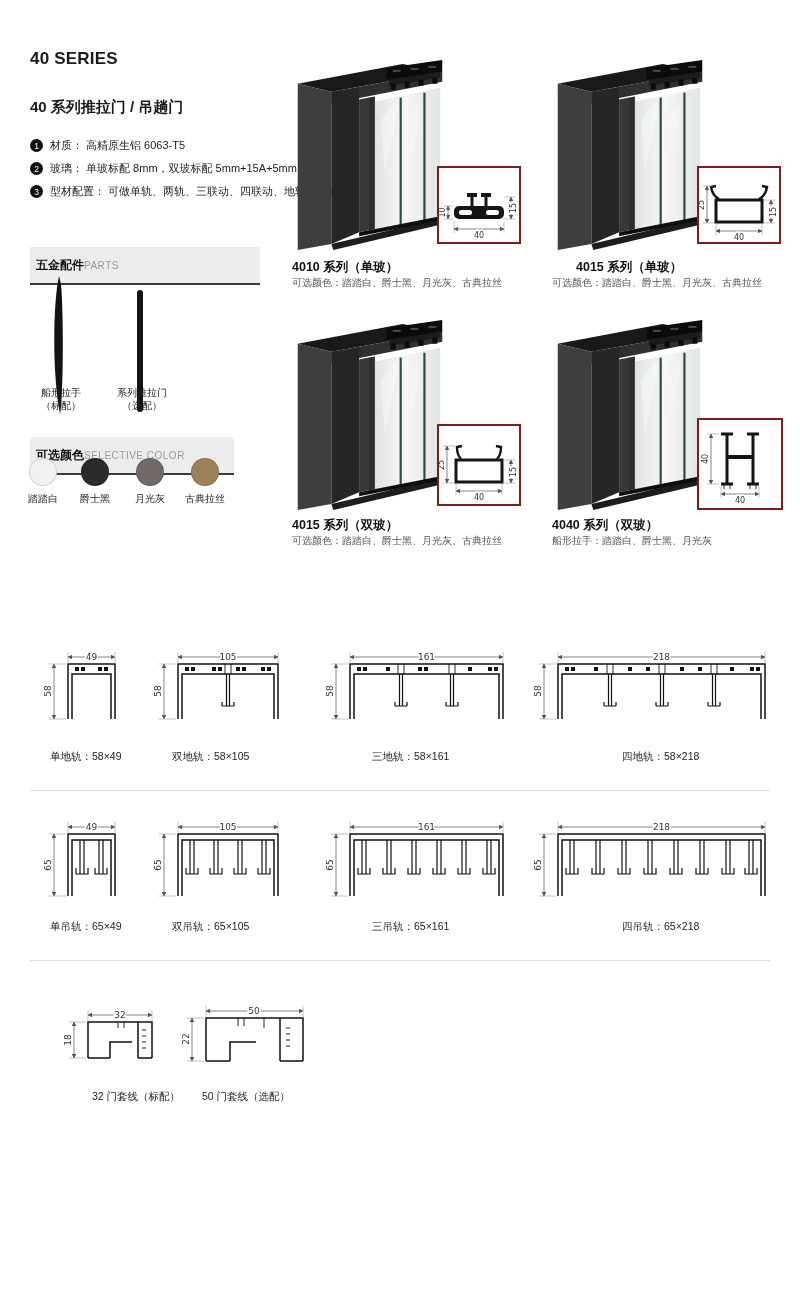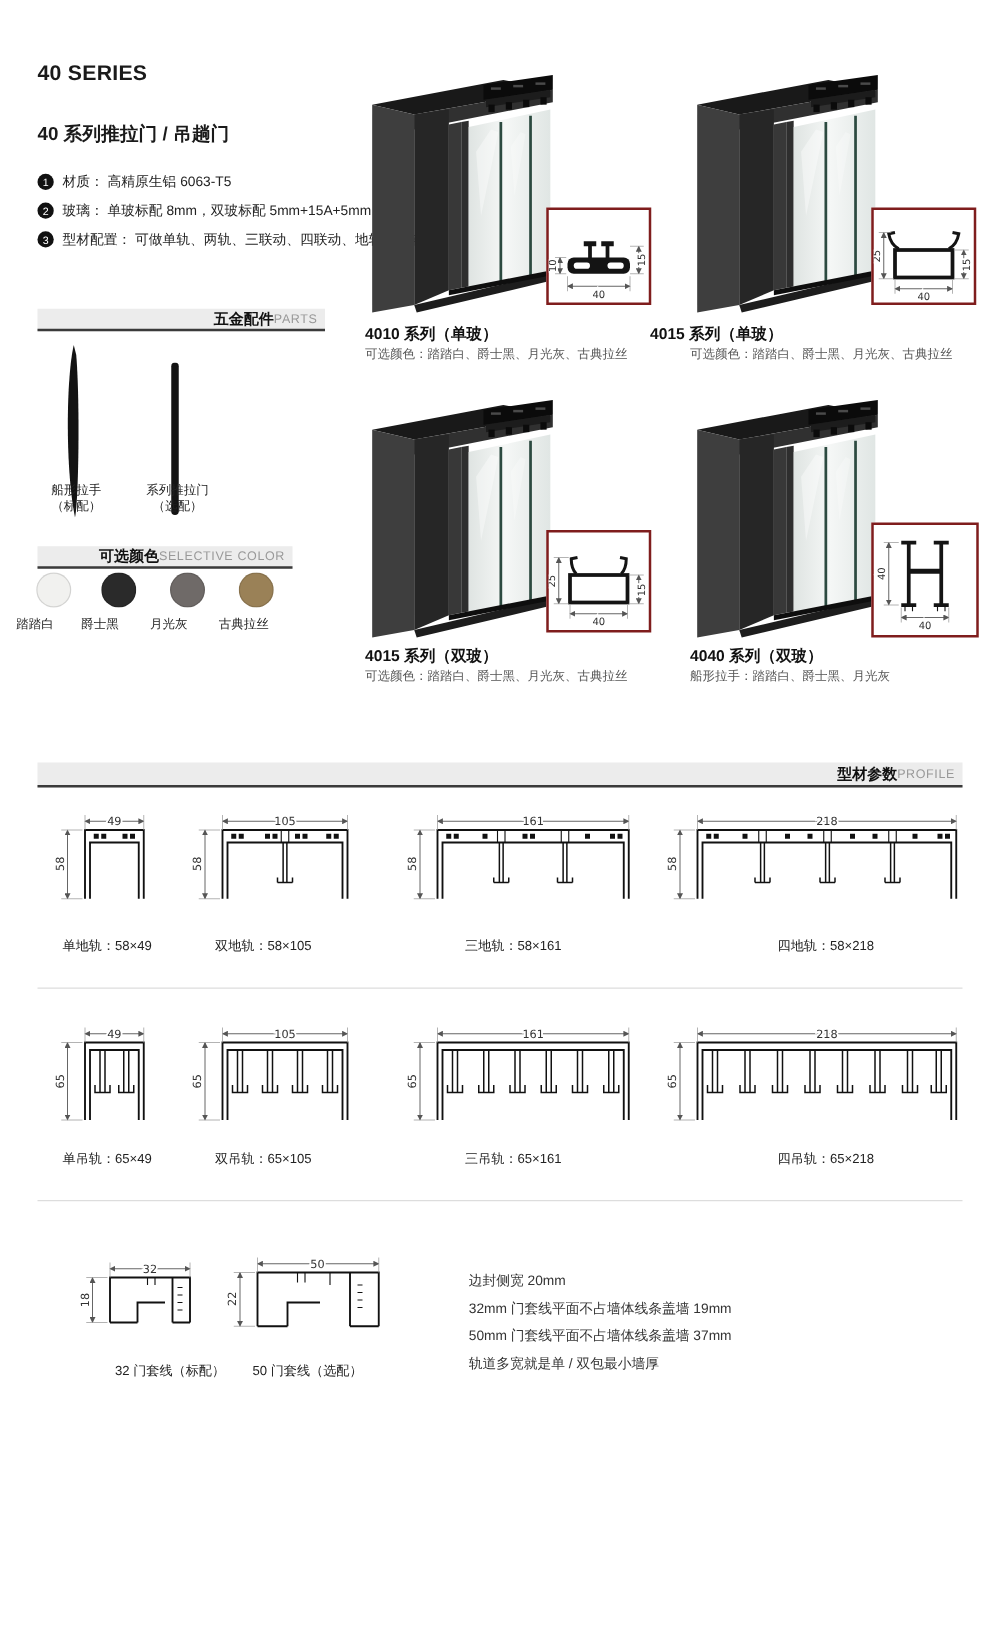--- a/index.html
+++ b/index.html
@@ -2,26 +2,26 @@
 <html><head>
 <meta charset="utf-8">
 <style>
   body{margin:0;background:#fff;font-family:"Liberation Sans",sans-serif;color:#222}
   .page{position:relative;width:800px;height:1300px;background:#fff;overflow:hidden}
   .abs{position:absolute}
   .t-en{font-size:17px;font-weight:bold;letter-spacing:.2px;color:#1a1a1a;line-height:22px}
   .t-cn{font-size:15px;font-weight:bold;color:#1a1a1a}
   .spec{display:flex;align-items:center;gap:7px;font-size:11px;color:#222}
   .spec-num{width:13px;height:13px;border-radius:50%;background:#111;color:#fff;font-size:8.5px;display:flex;align-items:center;justify-content:center;flex:0 0 13px}
-  .sec-bar{display:flex;justify-content:flex-end;align-items:center;background:#ececec;border-bottom:2px solid #3a3a3a;padding:8px 6px;box-sizing:border-box}
+  .sec-bar{display:flex;justify-content:flex-start;align-items:center;background:#ececec;border-bottom:2px solid #3a3a3a;padding:18px 6px;box-sizing:border-box}
   .sec-cn{font-size:12px;font-weight:bold;color:#111}
   .sec-en{font-size:10px;color:#999;letter-spacing:.5px}
   .part-label{font-size:10px;color:#222;text-align:center;line-height:13px}
   .swatch{position:absolute;width:28px;height:28px;border-radius:50%;border:1px solid rgba(0,0,0,.12);box-sizing:border-box}
-  .swatch-label{position:absolute;font-size:10px;color:#222;width:60px}
+  .swatch-label{position:absolute;font-size:10px;color:#222;text-align:center;width:60px}
   .prod-title{font-size:12.5px;font-weight:bold;color:#111}
   .prod-colors{font-size:10px;color:#555}
   .diag{position:absolute;border:2px solid #7f1d1d;background:#fff;display:flex;align-items:center;justify-content:center;box-sizing:border-box}
   .tr-label{font-size:10.5px;color:#222}
   .divider{position:absolute;height:1px;background:#ddd}
   .note{font-size:11px;color:#333;line-height:22px}
   svg .body{fill:none;stroke:#111;stroke-width:1.5}
   svg .body2{fill:none;stroke:#111;stroke-width:1.2}
   svg .thin{fill:none;stroke:#111;stroke-width:.9}
   svg .p3{fill:none;stroke:#141414;stroke-width:3}
@@ -166,21 +166,21 @@
       <line class="dim" x1="72" y1="33" x2="72" y2="56"></line>
         <line class="ext" x1="64" y1="33" x2="76" y2="33"></line>
         <line class="ext" x1="64" y1="56" x2="76" y2="56"></line>
       <text class="dimtxt2" transform="translate(77,45) rotate(-90)" text-anchor="middle">15</text>
       <line class="dim" x1="17" y1="64" x2="63" y2="64"></line>
         <line class="ext" x1="17" y1="57" x2="17" y2="68"></line>
         <line class="ext" x1="63" y1="57" x2="63" y2="68"></line>
       <text class="dimtxt2" x="40" y="73" text-anchor="middle">40</text>
     </svg>
   </div>
-  <div class="abs prod-title" style="left:520px;top:259px">4015 系列（单玻）</div>
+  <div class="abs prod-title" style="left:576px;top:259px">4015 系列（单玻）</div>
   <div class="abs prod-colors" style="left:552px;top:276px">可选颜色：踏踏白、爵士黑、月光灰、古典拉丝</div>
 
   <svg class="abs" style="left:290px;top:318px" width="158" height="194">
       <use href="#door"></use>
     </svg>
   <div class="diag" style="left:437px;top:424px;width:84px;height:82px">
     <svg width="82" height="76">
       <rect x="17" y="33" width="46" height="22" fill="none" stroke="#141414" stroke-width="3"></rect>
       <path class="horn" d="M22,32 C19,29 18,25 18,20 L23,19"></path>
         <path class="horn" d="M58,32 C61,29 62,25 62,20 L57,19"></path>
@@ -216,24 +216,20 @@
       <text class="dimtxt2" transform="translate(9,37) rotate(-90)" text-anchor="middle">40</text>
       <line class="dim" x1="22" y1="72" x2="60" y2="72"></line>
         <line class="ext" x1="22" y1="64" x2="22" y2="76"></line>
         <line class="ext" x1="60" y1="64" x2="60" y2="76"></line>
       <text class="dimtxt2" x="41" y="81" text-anchor="middle">40</text>
     </svg>
   </div>
   <div class="abs prod-title" style="left:552px;top:517px">4040 系列（双玻）</div>
   <div class="abs prod-colors" style="left:552px;top:534px">船形拉手：踏踏白、爵士黑、月光灰</div>
 
-  <div class="abs sec-bar" style="left:30px;top:610px;width:740px;height:20px">
-    <span class="sec-cn">型材参数</span>
-    <span class="sec-en">PROFILE</span>
-  </div>
 
   <svg class="abs" style="left:40px;top:648px" width="81" height="92">
     <g transform="translate(28,16)">
       <path class="body" d="M0,55 L0,0 L47,0 L47,55"></path>
         <path class="body" d="M4,55 L4,10 L43,10 L43,55"></path>
       <g fill="#111">
           <rect x="7" y="3" width="4" height="4"></rect>
           <rect x="13" y="3" width="4" height="4"></rect>
           <rect x="30" y="3" width="4" height="4"></rect>
           <rect x="36" y="3" width="4" height="4"></rect>
@@ -447,20 +443,14 @@
       <line class="ext" x1="127" y1="16" x2="127" y2="4"></line>
     <text class="dimtxt" x="78" y="12" text-anchor="middle">50</text>
     <line class="dim" x1="16" y1="16" x2="16" y2="59"></line>
       <line class="ext" x1="28" y1="16" x2="11" y2="16"></line>
       <line class="ext" x1="28" y1="59" x2="11" y2="59"></line>
     <text class="dimtxt" transform="translate(13,37) rotate(-90)" text-anchor="middle">22</text>
   </svg>
   <div class="abs tr-label" style="left:92px;top:1090px">32 门套线（标配）</div>
   <div class="abs tr-label" style="left:202px;top:1090px">50 门套线（选配）</div>
 
-  <div class="abs" style="left:375px;top:1014px">
-    <div class="note">边封侧宽 20mm</div>
-    <div class="note">32mm 门套线平面不占墙体线条盖墙 19mm</div>
-    <div class="note">50mm 门套线平面不占墙体线条盖墙 37mm</div>
-    <div class="note">轨道多宽就是单 / 双包最小墙厚</div>
-  </div>
 
 </div>
 
 </body></html>

